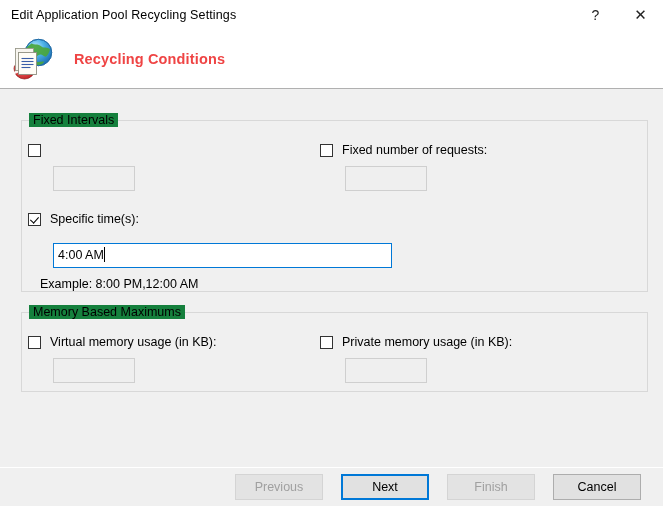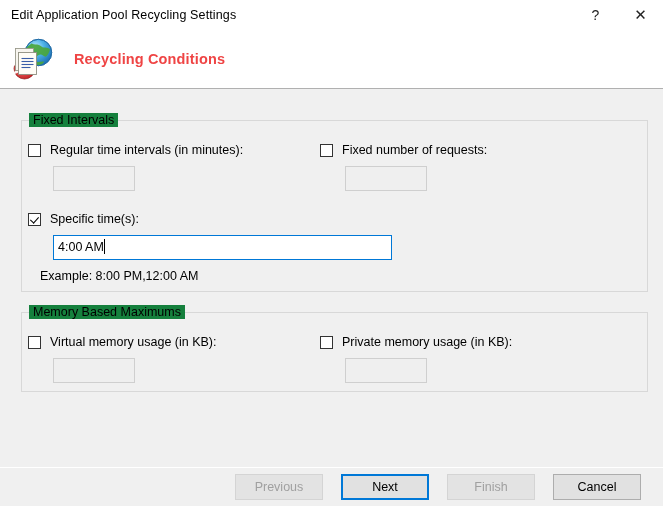--- a/index.html
+++ b/index.html
@@ -186,21 +186,21 @@
     color: #787878;
     padding: 0 4px;
     line-height: 23px;
   }
   .textbox.wide-focused {
     width: 339px;
     border: 1px solid #0078d7;
     background: #ffffff;
     color: #000000;
     margin-left: 25px;
-    margin-top: 8px;
+    margin-top: 16px;
     position: relative;
   }
   .caret {
     display: inline-block;
     width: 1px;
     height: 15px;
     background: #000000;
     vertical-align: -3px;
     margin-left: 0px;
   }
@@ -312,21 +312,20 @@
   </div>
 
   <div class="content">
 
     <div class="groupbox" id="group-fixed-intervals">
       <div class="groupbox-title">Fixed Intervals</div>
 
       <div class="field" style="left:6px; top:21px;">
         <div class="cb-row">
           <span class="checkbox"></span>
-          <span class="cb-label">Regular time intervals (in minutes):</span>
         </div>
         <div class="textbox"></div>
       </div>
 
       <div class="field" style="left:298px; top:21px;">
         <div class="cb-row">
           <span class="checkbox"></span>
           <span class="cb-label">Fixed number of requests:</span>
         </div>
         <div class="textbox"></div>

